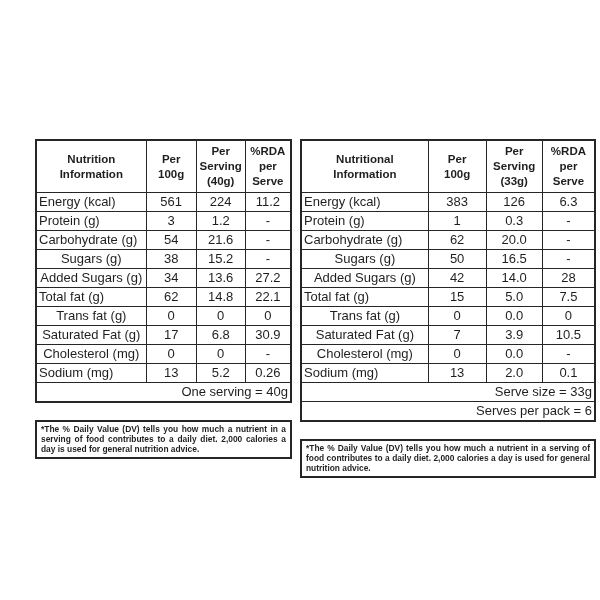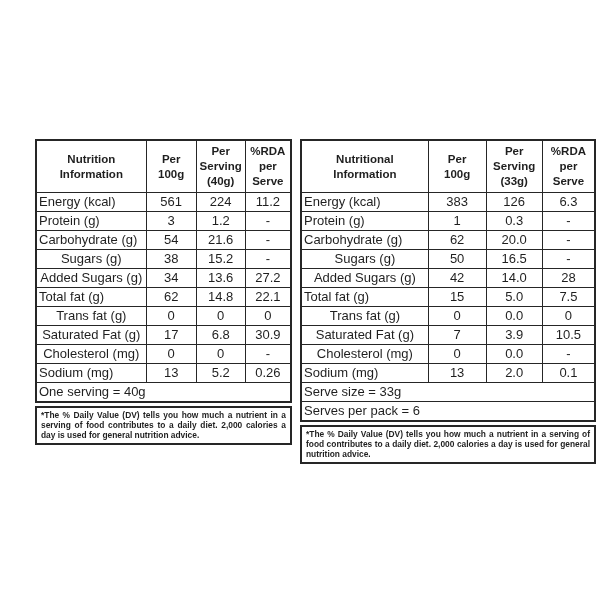--- a/index.html
+++ b/index.html
@@ -52,24 +52,24 @@
     font-size: 13px;
     height: 18px;
     line-height: 18px;
     vertical-align: middle;
     padding: 0 2px;
     white-space: nowrap;
   }
   td.lbl  { text-align: left; padding-left: 5px; }
   td.ind  { text-align: center; padding-left: 2px; }
   td.val  { text-align: center; }
-  td.full { text-align: left; padding-left: 5px; }
+  td.full { text-align: right; padding-left: 5px; }
 
   .footnote {
-    margin-top: 3px;
+    margin-top: 17px;
     border: 2px solid #262626;
     padding: 2px 4px 3px 4px;
     font-size: 8.4px;
     font-weight: bold;
     line-height: 1.2;
     text-align: justify;
     color: #1f1f1f;
   }
 </style>
 </head>

